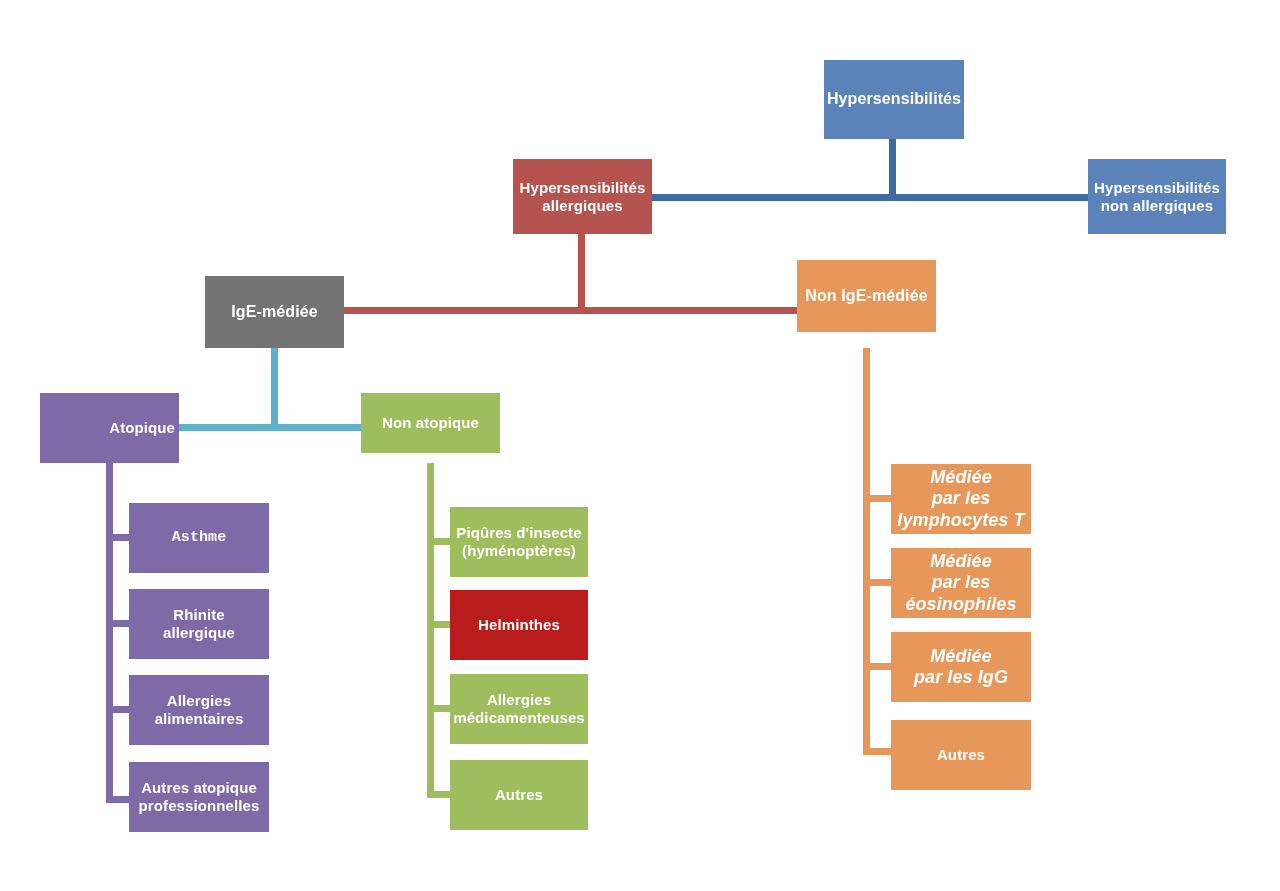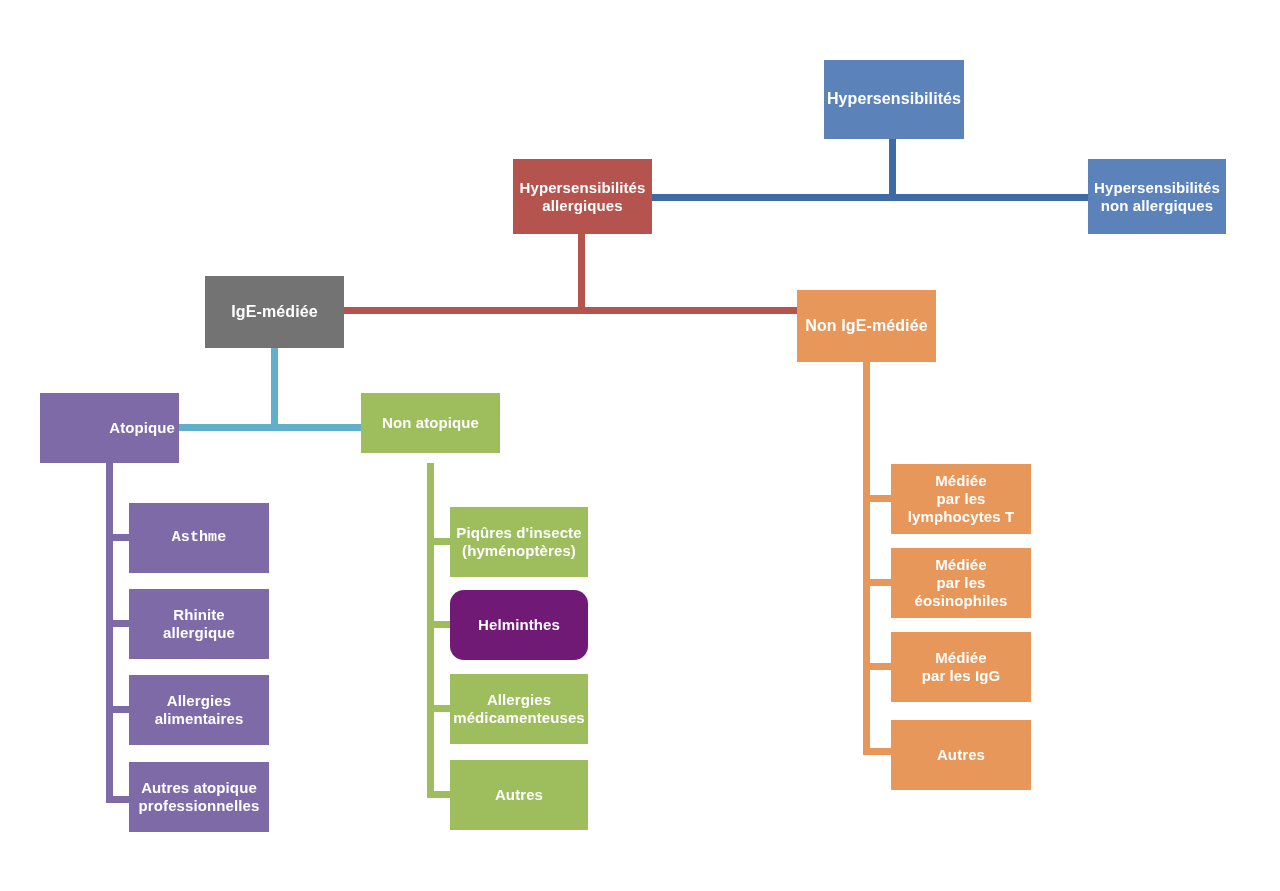--- a/index.html
+++ b/index.html
@@ -37,21 +37,21 @@
     display: block;
     white-space: pre-line;
   }
   .conn {
     position: absolute;
     z-index: 1;
   }
   
   .fs-16 { font-size: 16px; }
   .fs-15 { font-size: 15px; }
-  .fs-14 { font-size: 15px; }
+  .fs-14 { font-size: 18px; font-style: italic; }
 </style>
 </head>
 <body>
 
 <div id="diagram">
 
   <div class="conn" style="left:889px; top:139px; width:7px; height:62px; background:#3f6aa5;"></div>
 
   <div class="conn" style="left:651px; top:194px; width:438px; height:7px; background:#3f6aa5;"></div>
 
@@ -92,21 +92,21 @@
 
   <div class="node fs-15" style="left:1088px; top:159px; width:138px; height:75px; background:#5b83ba;">
     <span>Hypersensibilités
 non allergiques</span>
   </div>
 
   <div class="node fs-16" style="left:205px; top:276px; width:139px; height:72px; background:#737373;">
     <span>IgE-médiée</span>
   </div>
 
-  <div class="node fs-16" style="left:797px; top:290px; width:139px; height:72px; background:#e8975a;">
+  <div class="node fs-16" style="left:797px; top:260px; width:139px; height:72px; background:#e8975a;">
     <span>Non IgE-médiée</span>
   </div>
 
   <div class="node fs-15" style="left:40px; top:393px; width:139px; height:70px; background:#7f6aa8;justify-content:flex-end;">
     <span>Atopique</span>
   </div>
 
   <div class="node fs-15" style="left:361px; top:393px; width:139px; height:60px; background:#9ebe5e;">
     <span>Non atopique</span>
   </div>
@@ -124,21 +124,21 @@
   </div>
   <div class="node fs-15" style="left:129px; top:762px; width:140px; height:70px; background:#7f6aa8;">
     <span>Autres atopique
 professionnelles</span>
   </div>
 
   <div class="node fs-15" style="left:450px; top:507px; width:138px; height:70px; background:#9ebe5e;">
     <span>Piqûres d'insecte
 (hyménoptères)</span>
   </div>
-  <div class="node fs-15" style="left:450px; top:590px; width:138px; height:70px; background:#701a75;border-radius:14px;">
+  <div class="node fs-15" style="left:450px; top:590px; width:138px; height:70px; background:#b91c1c;">
     <span>Helminthes</span>
   </div>
   <div class="node fs-15" style="left:450px; top:674px; width:138px; height:70px; background:#9ebe5e;">
     <span>Allergies
 médicamenteuses</span>
   </div>
   <div class="node fs-15" style="left:450px; top:760px; width:138px; height:70px; background:#9ebe5e;">
     <span>Autres</span>
   </div>
 

